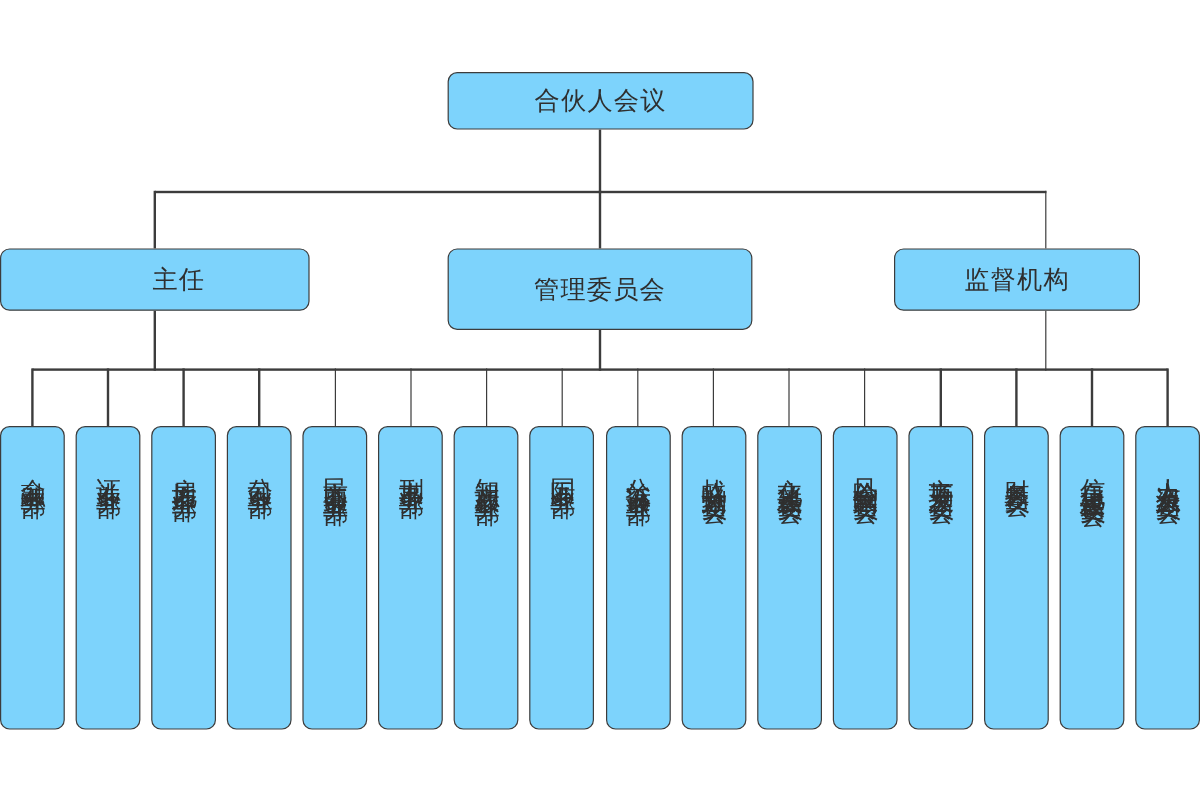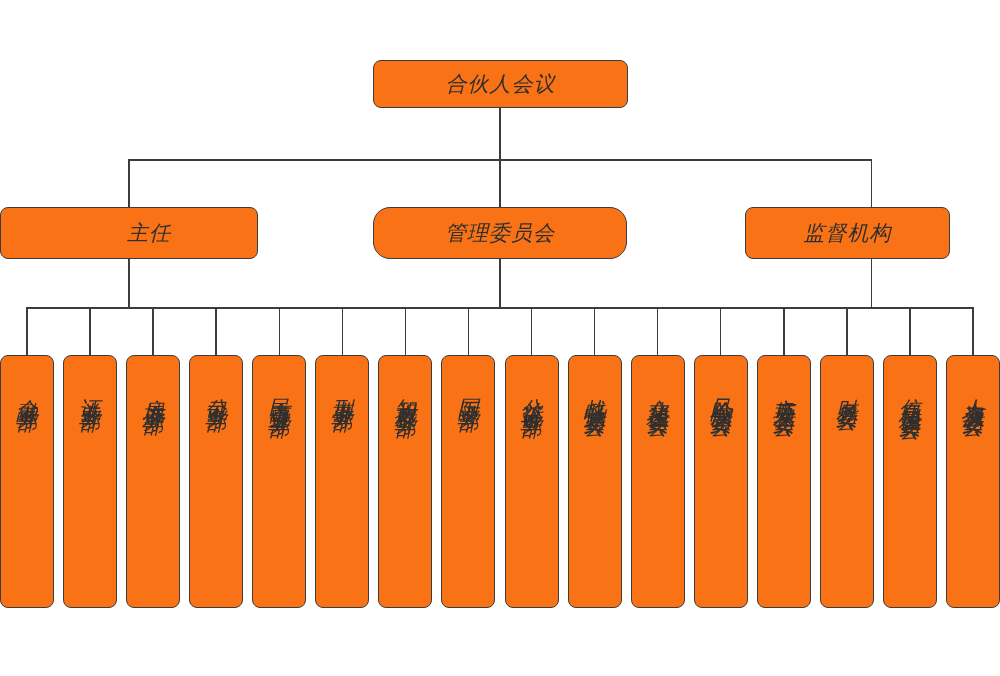--- a/index.html
+++ b/index.html
@@ -12,28 +12,27 @@
     width:1000px;
     height:676px;
     background:var(--bg,#fff);
     overflow:hidden;
   }
   .node{
     position:absolute;
     box-sizing:border-box;
     border:1.5px solid var(--line,#3c3c3c);
     border-radius:8px;
-    background:#f97316;
+    background:#7dd3fc;
     display:flex;
     align-items:center;
     justify-content:center;
     font-size:21px;
     letter-spacing:1px;
     color:var(--text,#2f2f2f);
-    font-style:italic;
   }
   .node.vert{
     align-items:flex-start;
   }
   .vlabel{
     writing-mode:vertical-rl;
     text-orientation:upright;
     font-size:21px;
     letter-spacing:3px;
     padding-top:26px;
@@ -69,21 +68,21 @@
     <div class="cline" style="left: 467.717px; top: 307px; width: 1.5px; height: 48px;"></div>
     <div class="cline" style="left: 530.783px; top: 307px; width: 1.5px; height: 48px;"></div>
     <div class="cline" style="left: 593.85px; top: 307px; width: 1.5px; height: 48px;"></div>
     <div class="cline" style="left: 656.917px; top: 307px; width: 1.5px; height: 48px;"></div>
     <div class="cline" style="left: 719.983px; top: 307px; width: 1.5px; height: 48px;"></div>
     <div class="cline" style="left: 783.05px; top: 307px; width: 1.5px; height: 48px;"></div>
     <div class="cline" style="left: 846.117px; top: 307px; width: 1.5px; height: 48px;"></div>
     <div class="cline" style="left: 909.183px; top: 307px; width: 1.5px; height: 48px;"></div>
     <div class="cline" style="left: 972.25px; top: 307px; width: 1.5px; height: 48px;"></div>
     <div class="node" style="left: 0px; top: 207px; width: 258px; height: 52px; padding-left: 40px;">主任</div>
-    <div class="node" style="left: 373px; top: 207px; width: 254px; height: 52px; border-radius: 17px;">管理委员会</div>
+    <div class="node" style="left: 373px; top: 207px; width: 254px; height: 68px;">管理委员会</div>
     <div class="node" style="left: 745px; top: 207px; width: 205px; height: 52px;">监督机构</div>
     <div class="node vert" style="left: 0px; top: 355px; width: 54px; height: 253px;">
       <div class="vlabel">金融业务部</div>
     </div>
     <div class="node vert" style="left: 63.0667px; top: 355px; width: 54px; height: 253px;">
       <div class="vlabel">证券业务部</div>
     </div>
     <div class="node vert" style="left: 126.133px; top: 355px; width: 54px; height: 253px;">
       <div class="vlabel">房地产业务部</div>
     </div>

